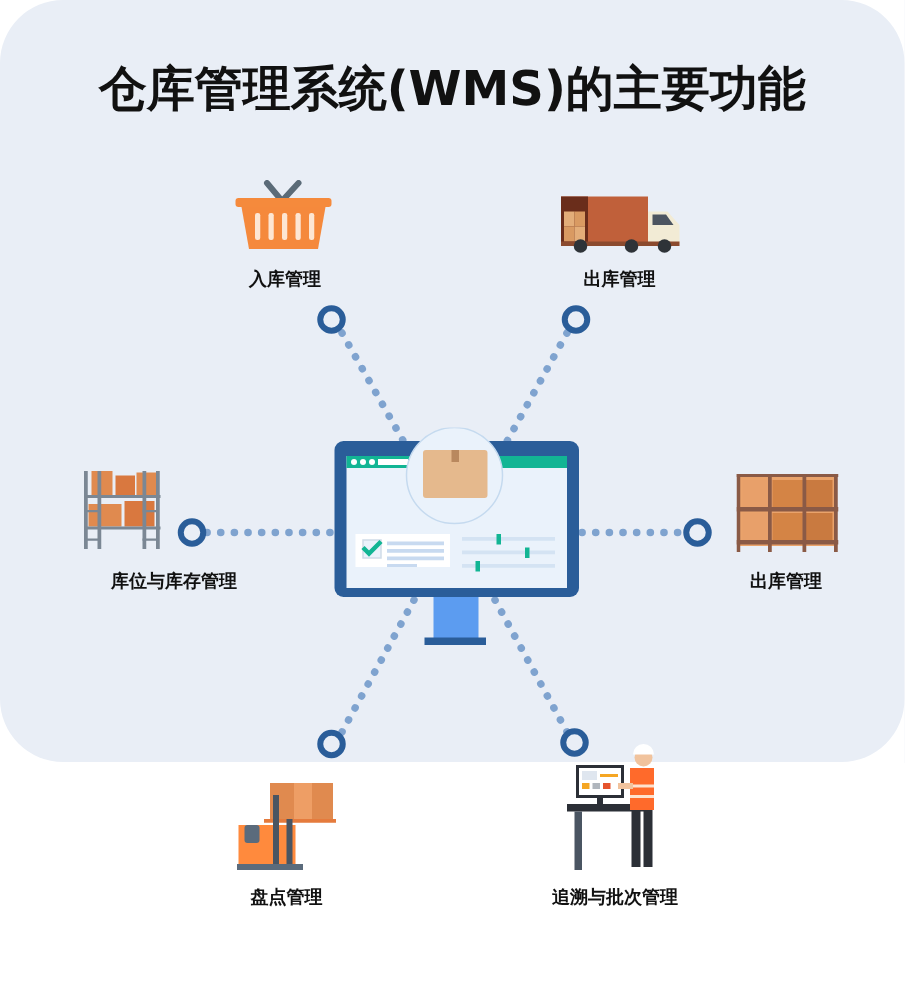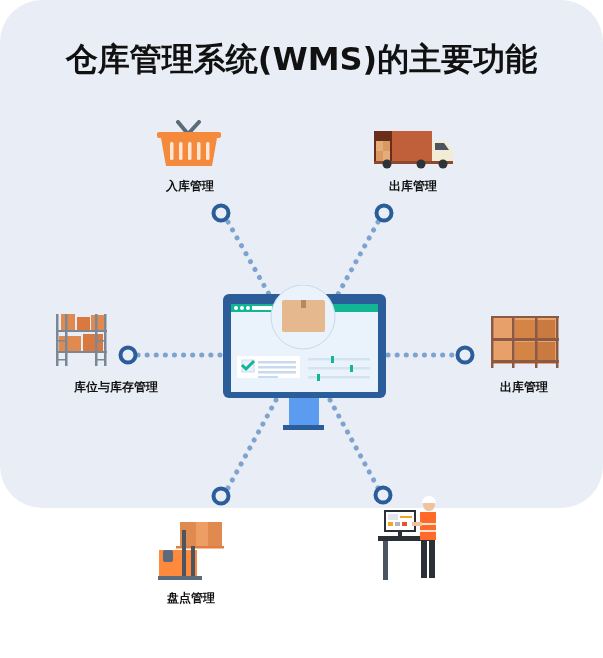--- a/index.html
+++ b/index.html
@@ -169,14 +169,15 @@
     <rect x="5" y="49" width="5" height="39" fill="#4a5562"></rect>
     <circle cx="51" cy="13" r="6" fill="#f1c39d"></circle>
     <path d="M44 11 a7 7 0 0 1 14 0 z" fill="#ffffff"></path>
     <rect x="42" y="20" width="16" height="28" fill="#ff6a2b"></rect>
     <rect x="42" y="31" width="16" height="2" fill="#fde2cf"></rect>
     <rect x="42" y="38" width="16" height="2" fill="#fde2cf"></rect>
     <rect x="34" y="30" width="10" height="4" fill="#f1c39d"></rect>
     <rect x="43" y="48" width="6" height="38" fill="#2b2f36"></rect>
     <rect x="51" y="48" width="6" height="38" fill="#2b2f36"></rect>
   </svg>
+  <div class="label" style="left:410px; top:590px;">追溯与批次管理</div>
 
 </div>
 
 </body></html>

